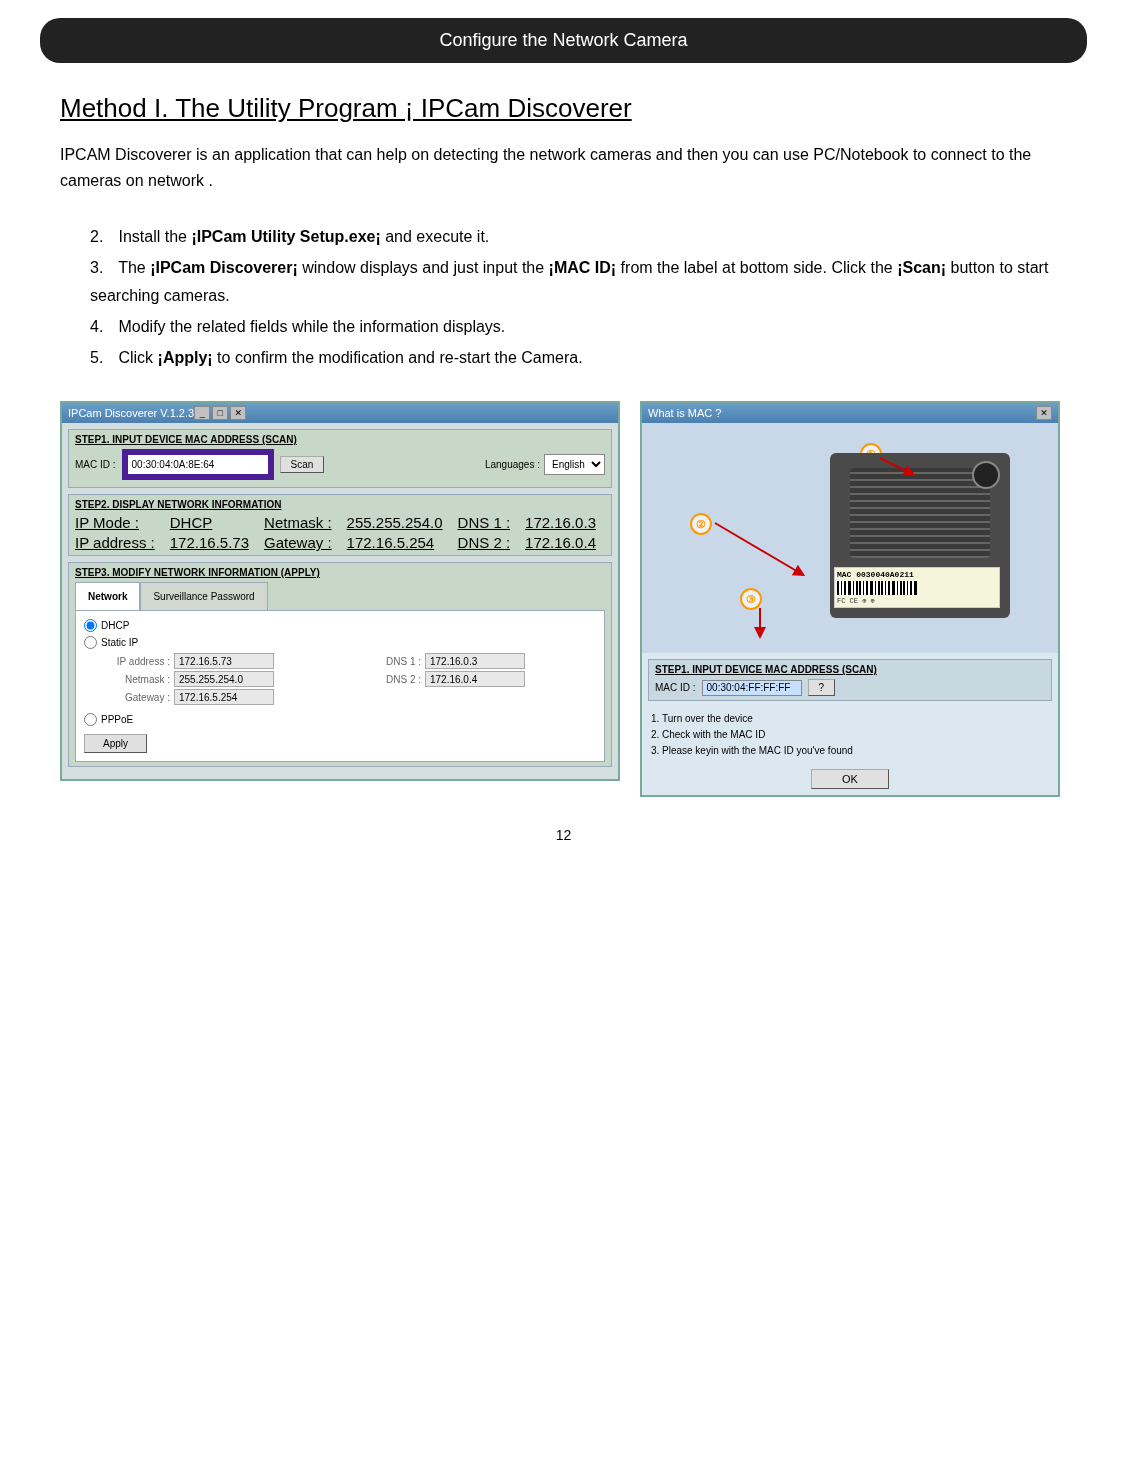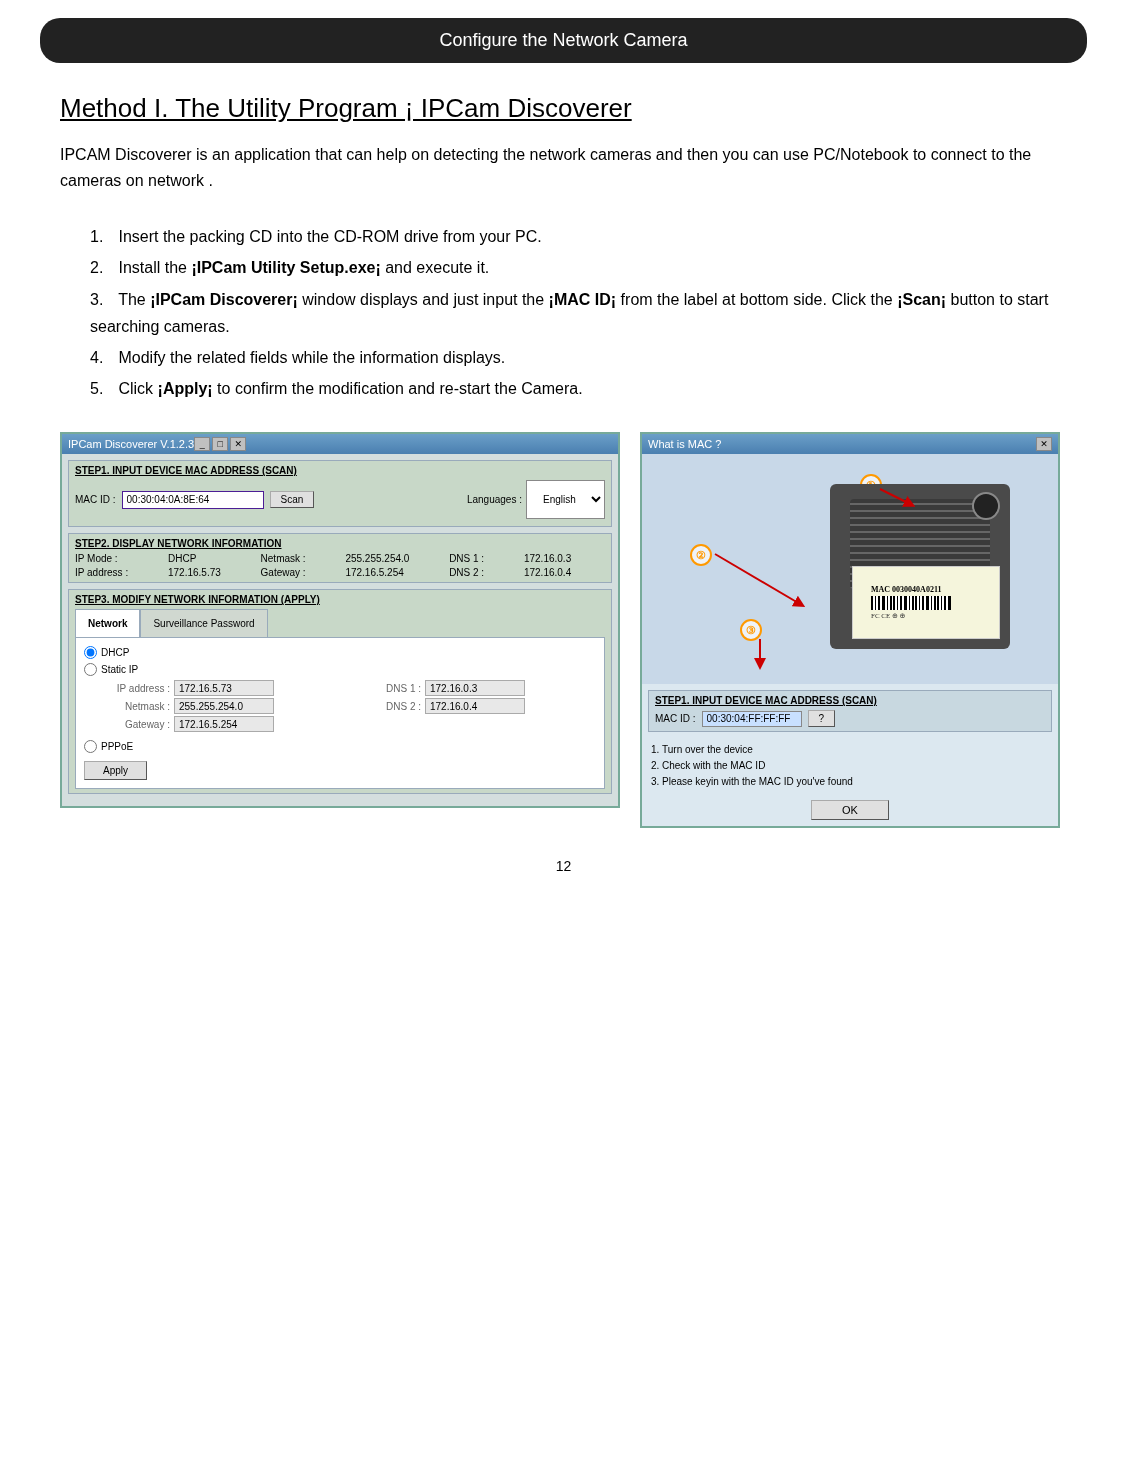--- a/index.html
+++ b/index.html
@@ -136,24 +136,24 @@
     }
 
     .field-label {
       font-size: 10px;
       color: #000;
       white-space: nowrap;
     }
 
     .field-input {
       background: #fff;
-      border: 1px solid #4c1d95;
+      border: 6px solid #4c1d95;
       padding: 1px 4px;
       font-size: 10px;
-      height: 18px;
+      height: 31px;
       min-width: 100px;
     }
 
     .win-btn-scan {
       background: #e0e0e0;
       border: 1px outset #aaa;
       padding: 2px 10px;
       font-size: 10px;
       cursor: pointer;
     }
@@ -162,37 +162,38 @@
       display: flex;
       align-items: center;
       gap: 4px;
       font-size: 10px;
       margin-bottom: 3px;
       justify-content: flex-end;
     }
 
     .lang-select {
       font-size: 10px;
-      padding: 12px;
+      padding: 3px;
       border: 1px solid #888;
       background: #fff;
     }
 
     .step1-inner {
       display: flex;
       justify-content: space-between;
       align-items: center;
     }
 
     .network-info-grid {
       display: grid;
       grid-template-columns: auto auto auto auto auto auto;
       gap: 3px 6px;
-      font-size: 10px;
-      align-items: center;
+      font-size: 15px;
+      align-items: center;
+      text-decoration: underline;
     }
 
     .step3-tabs {
       display: flex;
       gap: 0;
       margin-bottom: 0;
     }
 
     .tab-item {
       background: #d0d8d0;
@@ -405,24 +406,20 @@
   <span>Configure the Network Camera</span>
 </div>
 
 <div class="main-content">
 
   <h2 class="section-title">Method I. The Utility Program ¡  IPCam Discoverer</h2>
 
   <p class="intro-text">IPCAM Discoverer is an application that can help on detecting the network cameras and then you can use PC/Notebook to connect to the cameras on network .</p>
 
   <ol class="steps-list">
-    <li>
-      <span class="step-num">1.</span>
-      <span>Insert the packing CD into the CD-ROM drive from your PC.</span>
-    </li>
     <li>
       <span class="step-num">2.</span>
       <span>Install the </span><span class="bold-marker"> ¡IPCam Utility Setup.exe¡</span><span>  and execute it.</span>
     </li>
     <li>
       <span class="step-num">3.</span>
       <span>The </span><span class="bold-marker">¡IPCam Discoverer¡</span><span>  window displays and just input the </span><span class="bold-marker">¡MAC ID¡</span><span>  from the label at bottom side. Click the </span><span class="bold-marker">¡Scan¡</span><span>  button to start searching cameras.</span>
     </li>
     <li>
       <span class="step-num">4.</span>
@@ -559,21 +556,21 @@
           <div style="position:relative; width:360px; height:210px;">
 
             <div class="circle-num" style="left:190px; top:10px;">①</div>
 
             <div style="position:absolute; right:20px; top:20px; width:180px; height:165px; background:#4a4a4a; border-radius:6px; overflow:hidden;">
 
               <div style="position:absolute; left:20px; top:15px; width:140px; height:90px; background:repeating-linear-gradient(0deg, #666 0px, #666 2px, #3a3a3a 2px, #3a3a3a 7px); border-radius:4px;"></div>
 
               <div style="position:absolute; right:10px; top:8px; width:28px; height:28px; background:#222; border-radius:50%; border:2px solid #888;"></div>
 
-              <div style="position:absolute; bottom:10px; left:22px; right:10px; background:#f5f5dc; border:1px solid #ccc; padding:18px; font-size:8px; font-family:Liberation Serif, serif;">
+              <div style="position:absolute; bottom:10px; left:4px; right:10px; background:#f5f5dc; border:1px solid #ccc; padding:2px; font-size:8px; font-family:Liberation Mono, monospace;">
                 <div style="font-weight:bold; font-size:8px;">MAC  0030040A0211</div>
                 <div class="barcode" style="width:80px; height:14px; margin-top:2px;"></div>
                 <div style="font-size:7px; margin-top:2px; color:#333;">FC CE ⊕ ⊕</div>
               </div>
             </div>
 
             <div class="circle-num" style="left:20px; top:80px;">②</div>
 
             <svg style="position:absolute; left:0; top:0; width:360px; height:210px; pointer-events:none;">
 

